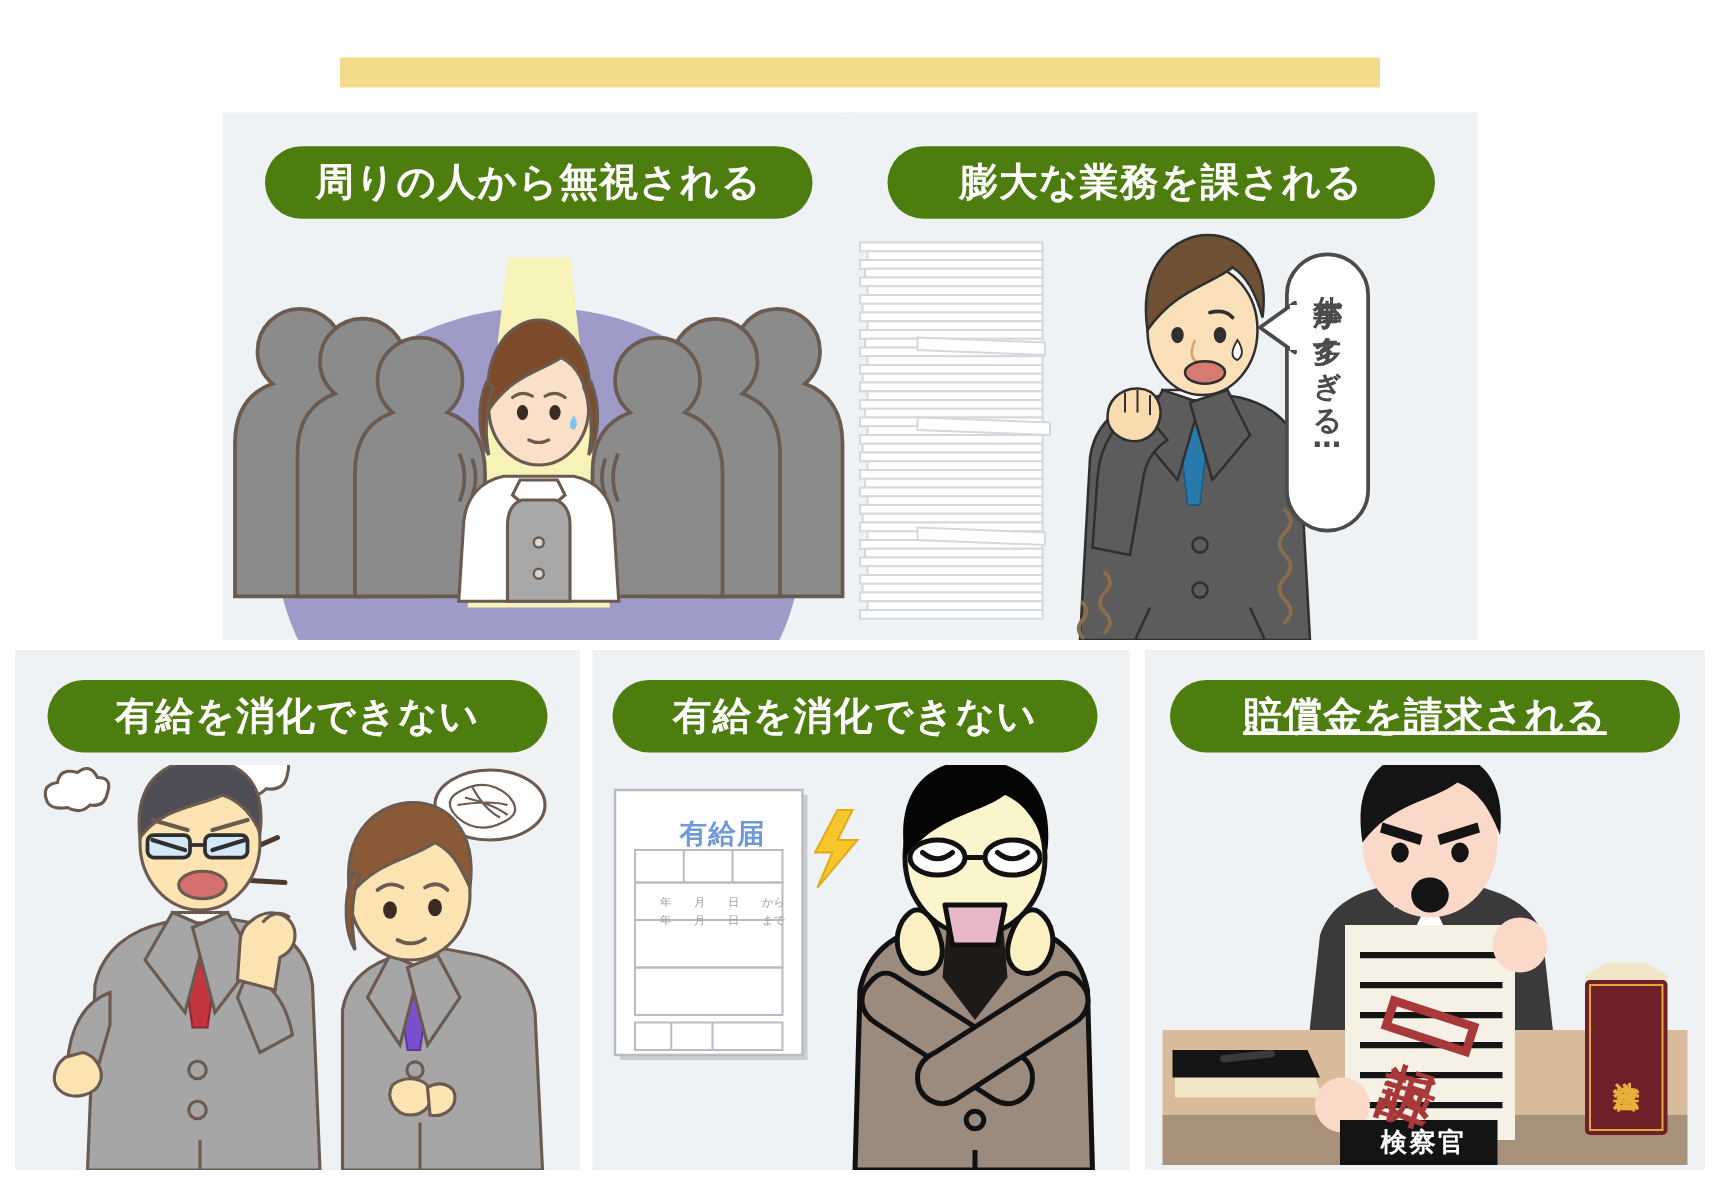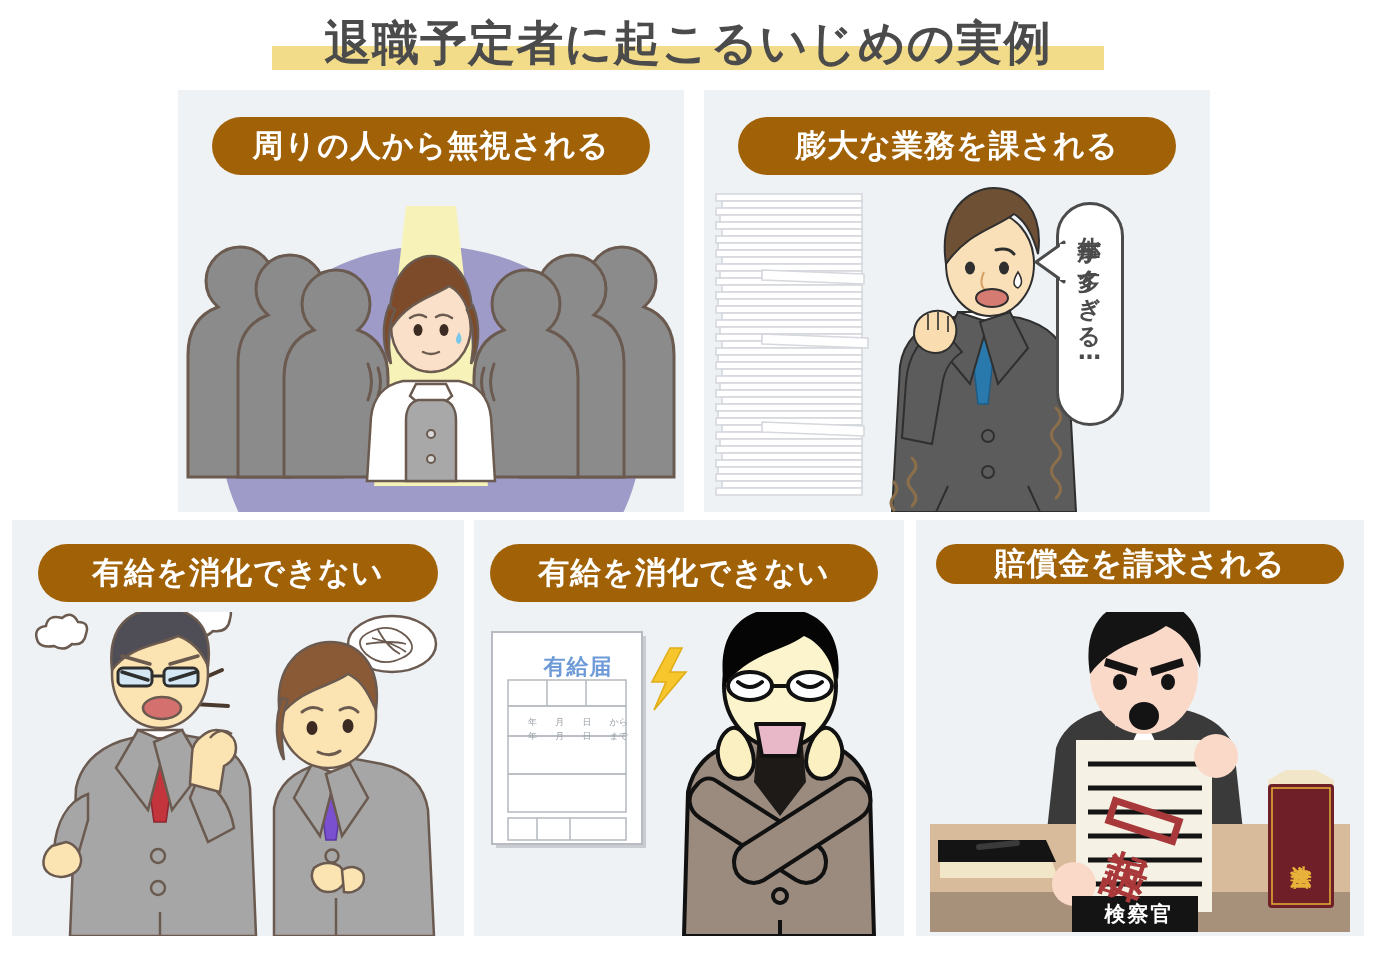--- a/index.html
+++ b/index.html
@@ -50,21 +50,21 @@
 
   
   .panel {
     position: absolute;
     background: #eef2f4;
     box-sizing: border-box;
     overflow: hidden;
   }
   .pill {
     position: absolute;
-    background: #a16207;
+    background: #4d7c0f;
     color: #ffffff;
     border-radius: 999px;
     font-size: 31px;
     font-weight: bold;
     letter-spacing: 1px;
     display: flex;
     align-items: center;
     justify-content: center;
     white-space: nowrap;
     box-sizing: border-box;
@@ -74,34 +74,34 @@
     left: 0;
     right: 0;
   }
   svg { display: block; }
 
   
   #panel-1 { left: 178px;  top: 90px;  width: 506px; height: 422px; }
   #panel-1 .pill { left: 34px; top: 27px; width: 438px; height: 58px; }
   #panel-1 .art  { top: 96px; height: 326px; }
 
-  #panel-2 { left: 704px;  top: 90px;  width: 506px; height: 422px; }
+  #panel-2 { left: 676px;  top: 90px;  width: 506px; height: 422px; }
   #panel-2 .pill { left: 34px; top: 27px; width: 438px; height: 58px; }
   #panel-2 .art  { top: 96px; height: 326px; }
 
   #panel-3 { left: 12px;   top: 520px; width: 452px; height: 416px; }
   #panel-3 .pill { left: 26px; top: 24px; width: 400px; height: 58px; }
   #panel-3 .art  { top: 92px; height: 324px; }
 
   #panel-4 { left: 474px;  top: 520px; width: 430px; height: 416px; }
   #panel-4 .pill { left: 16px; top: 24px; width: 388px; height: 58px; }
   #panel-4 .art  { top: 92px; height: 324px; }
 
   #panel-5 { left: 916px;  top: 520px; width: 448px; height: 416px; }
-  #panel-5 .pill { left: 20px; top: 24px; width: 408px; height: 40px; }
+  #panel-5 .pill { left: 20px; top: 24px; width: 408px; height: 58px; text-decoration: underline; }
   #panel-5 .art  { top: 92px; height: 324px; }
 
   .vtext {
     writing-mode: vertical-rl;
     text-orientation: upright;
     font-size: 23px;
     font-weight: bold;
     color: #4b4b4b;
     letter-spacing: 2px;
   }
@@ -115,21 +115,20 @@
     justify-content: center;
     padding-top: 14px;
     box-sizing: border-box;
   }
 </style>
 </head>
 <body>
 
 <div class="title-wrap">
   <div class="title-highlight"></div>
-  <div class="title">退職予定者に起こるいじめの実例</div>
 </div>
 
 <div class="panel" id="panel-1">
   <div class="pill">周りの人から無視される</div>
   <div class="art">
     <svg viewBox="0 0 506 326" width="506" height="326">
 
       <ellipse cx="253" cy="250" rx="210" ry="190" fill="#9f9bc9"></ellipse>
 
       <polygon points="228,20 278,20 310,300 196,300" fill="#f7f3b8"></polygon>

